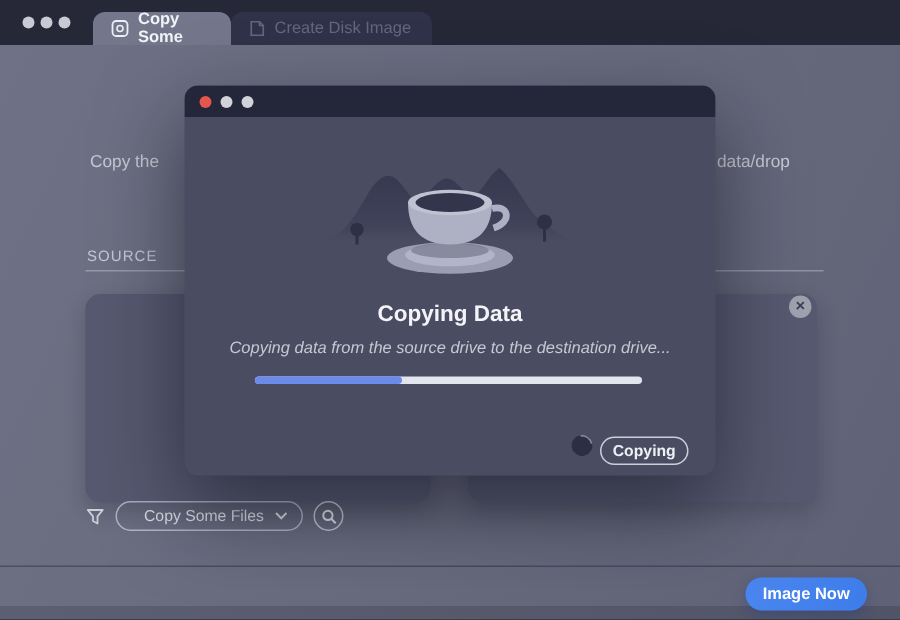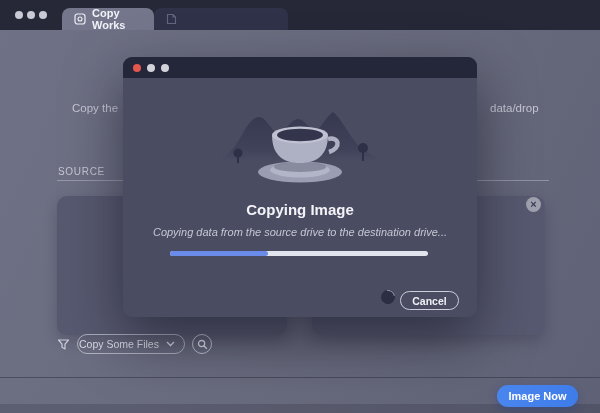--- a/index.html
+++ b/index.html
@@ -7,31 +7,31 @@
   #stage{position:relative;width:600px;height:413px;overflow:hidden;background:linear-gradient(115deg,#6f7186 0%,#686a7d 55%,#5f6176 100%);}
   
   .appbar{position:absolute;left:0;top:0;width:600px;height:30px;background:#262838;}
   .dots{position:absolute;left:15px;top:11px;display:flex;gap:4px;}
   .dot{width:8px;height:8px;border-radius:50%;background:#c9cad3;}
   .tab{position:absolute;top:8px;height:22px;display:flex;align-items:center;gap:6px;padding:0 12px;box-sizing:border-box;border-radius:8px 8px 0 0;font-size:11px;}
   .tab.active{left:62px;width:92px;background:#74768c;color:#f2f3f7;font-weight:bold;}
   .tab.inactive{left:154px;width:134px;background:#30324a;color:#636680;}
   .tab svg{flex:0 0 auto;}
   
-  .instruction{position:absolute;top:102px;font-size:11.5px;color:#c7c8d4;margin-left:12px;}
+  .instruction{position:absolute;top:102px;font-size:11.5px;color:#c7c8d4;}
   .instr-left{left:60px;}
   .instr-right{left:478px;}
   .source-label{position:absolute;left:58px;top:166px;font-size:10px;letter-spacing:.7px;color:#c6c7d3;text-align:right;}
   .section-line{position:absolute;left:57px;top:180px;width:492px;height:1px;background:rgba(228,230,242,.35);}
   .drive-card{position:absolute;top:196px;height:139px;border-radius:10px;background:#575970;box-shadow:0 6px 14px rgba(25,26,40,.22);}
   .card-source{left:57px;width:230px;}
   .card-dest{left:312px;width:233px;}
   .close-btn{position:absolute;left:526px;top:197px;width:15px;height:15px;border-radius:50%;background:#9fa1af;color:#3c3e55;font-size:11px;font-weight:bold;line-height:15px;text-align:center;}
   .filter-row{position:absolute;left:57px;top:333px;height:22px;display:flex;align-items:center;gap:7px;}
-  .dropdown{width:108px;height:20px;box-sizing:border-box;border:1px solid rgba(226,228,240,.6);border-radius:11px;display:flex;align-items:center;justify-content:space-between;padding:0 9px 0 1px;color:#d9dae4;font-size:10.5px;}
+  .dropdown{width:125px;height:20px;box-sizing:border-box;border:1px solid rgba(226,228,240,.6);border-radius:11px;display:flex;align-items:center;justify-content:space-between;padding:0 9px 0 18px;color:#d9dae4;font-size:10.5px;}
   .search-btn{width:20px;height:20px;box-sizing:border-box;border:1.4px solid rgba(226,228,240,.75);border-radius:50%;display:flex;align-items:center;justify-content:center;}
   .footer-line{position:absolute;left:0;top:377px;width:600px;height:1px;background:rgba(35,37,55,.45);}
   .bottom-strip{position:absolute;left:0;top:404px;width:600px;height:9px;background:rgba(20,22,38,.18);}
   .copy-now{position:absolute;left:497px;top:385px;width:81px;height:22px;border-radius:11px;background:linear-gradient(100deg,#4a86ef 0%,#3e7cea 100%);box-shadow:0 3px 8px rgba(30,60,140,.35);color:#fff;font-size:11px;font-weight:bold;display:flex;align-items:center;justify-content:center;}
   
   .modal{position:absolute;left:123px;top:57px;width:354px;height:260px;border-radius:9px;background:#4a4c62;box-shadow:0 22px 55px rgba(15,16,30,.55);overflow:hidden;}
   .modal-titlebar{position:absolute;left:0;top:0;width:100%;height:21px;background:#24263a;}
   .modal-dots{position:absolute;left:10px;top:6.5px;display:flex;gap:6px;}
   .mdot{width:8px;height:8px;border-radius:50%;}
   .mdot.red{background:#e4564e;}
@@ -55,27 +55,28 @@
     <div class="dots">
       <div class="dot"></div>
       <div class="dot"></div>
       <div class="dot"></div>
     </div>
     <div class="tab active">
       <svg width="12" height="12" viewBox="0 0 12 12">
         <rect x="1" y="1" width="10" height="10" rx="2.5" fill="none" stroke="#eceef4" stroke-width="1.2"></rect>
         <circle cx="6" cy="6" r="2" fill="none" stroke="#eceef4" stroke-width="1.1"></circle>
       </svg>
-      <span>Copy Works</span>
+      <span>Copy Some</span>
     </div>
     <div class="tab inactive">
       <svg width="11" height="12" viewBox="0 0 11 12">
         <path d="M1.5 1.5 H7 L9.5 4 V10.5 H1.5 Z" fill="none" stroke="#636680" stroke-width="1.1"></path>
         <path d="M7 1.5 V4 H9.5" fill="none" stroke="#636680" stroke-width="1.1"></path>
       </svg>
+      <span>Create Disk Image</span>
     </div>
   </div>
 
   <div class="instruction instr-left">Copy the</div>
   <div class="instruction instr-right">data/drop</div>
 
   <div class="source-label">SOURCE</div>
   <div class="section-line"></div>
 
   <div class="drive-card card-source"></div>
@@ -128,24 +129,24 @@
       <circle cx="153" cy="53" r="5" fill="#2e3047"></circle>
       <ellipse cx="90" cy="77" rx="42" ry="10.5" fill="#9b9db3"></ellipse>
       <ellipse cx="90" cy="75" rx="30" ry="7.5" fill="#b2b4c7"></ellipse>
       <ellipse cx="90" cy="72" rx="26" ry="5" fill="rgba(58,60,84,0.35)"></ellipse>
       <path d="M118,44 C129,41 132,53 119,57" fill="none" stroke="#aeb0c4" stroke-width="4.5"></path>
       <path d="M62,40 C62,58 71,68 90,68 C109,68 118,58 118,40 Z" fill="#aeb0c4"></path>
       <ellipse cx="90" cy="40" rx="28" ry="8.5" fill="#c0c2d2"></ellipse>
       <ellipse cx="90" cy="40" rx="23" ry="6.3" fill="#33354d"></ellipse>
     </svg>
 
-    <div class="modal-title">Copying Image</div>
+    <div class="modal-title">Copying Data</div>
     <div class="modal-subtitle">Copying data from the source drive to the destination drive...</div>
 
     <div class="progress-track">
       <div class="progress-fill" style="width: 38%;"></div>
     </div>
 
     <div class="spinner"></div>
-    <div class="cancel-btn">Cancel</div>
+    <div class="cancel-btn">Copying</div>
   </div>
 
 </div>
 
 </body></html>

